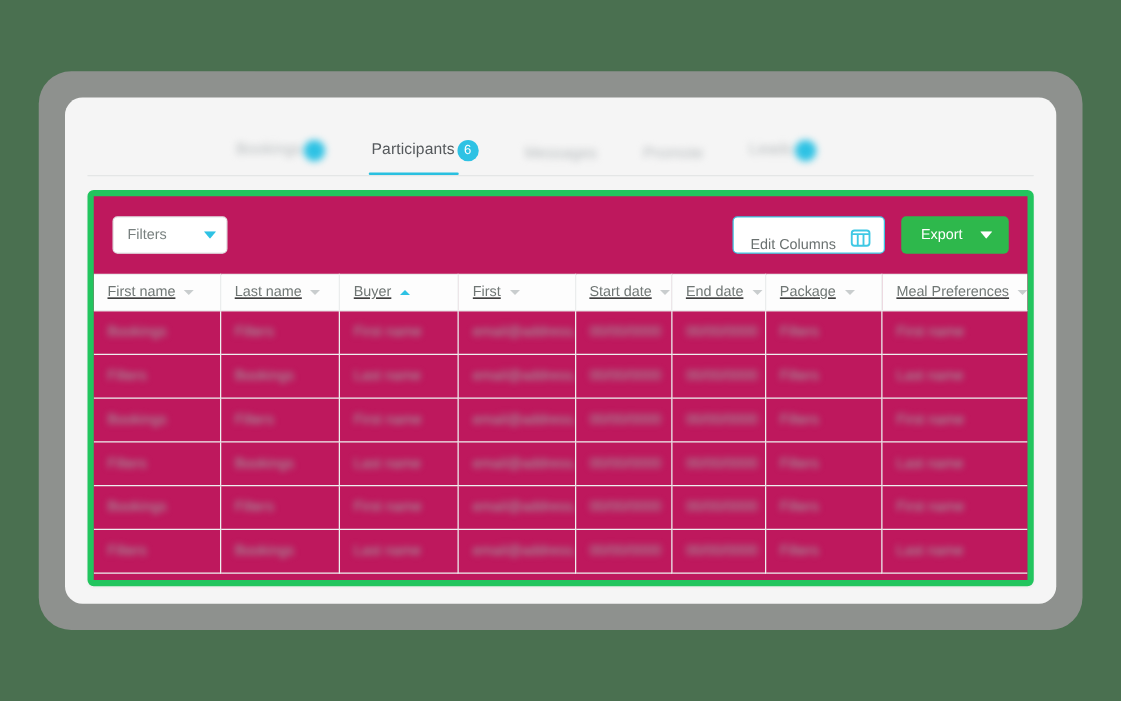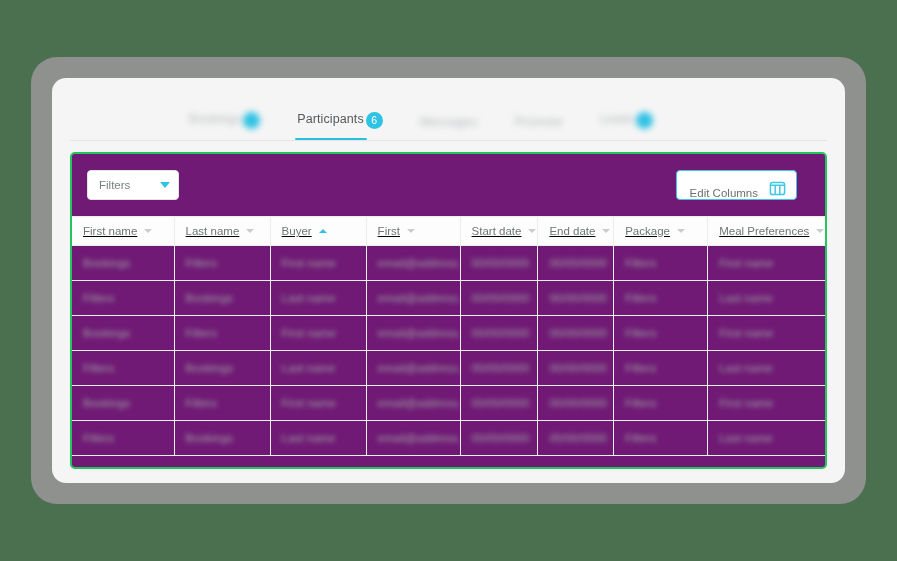--- a/index.html
+++ b/index.html
@@ -101,22 +101,22 @@
     color: transparent;
   }
 
   
   .card {
     position: absolute;
     left: 18px;
     top: 74px;
     right: 18px;
     bottom: 14px;
-    background: #701a75;
-    border: 2px solid #22c55e;
+    background: #be185d;
+    border: 5px solid #22c55e;
     border-radius: 5px;
     box-shadow: 0 1px 2px rgba(0,0,0,0.03);
     overflow: hidden;
   }
 
   
   .toolbar {
     height: 62px;
     display: flex;
     align-items: center;
@@ -288,20 +288,24 @@
           <span>
             <svg width="17" height="17" viewBox="0 0 17 17">
               <rect x="1.4" y="2.4" width="14.2" height="12.2" rx="2.2" ry="2.2" fill="none" stroke="#3fc8e4" stroke-width="1.5"></rect>
               <line x1="6.2" y1="5.3" x2="6.2" y2="14.2" stroke="#3fc8e4" stroke-width="1.5"></line>
               <line x1="10.8" y1="5.3" x2="10.8" y2="14.2" stroke="#3fc8e4" stroke-width="1.5"></line>
               <line x1="1.4" y1="5.3" x2="15.6" y2="5.3" stroke="#3fc8e4" stroke-width="1.5"></line>
             </svg>
           </span>
         </div>
 
+        <div class="export-btn">
+          <span>Export</span>
+          <span class="caret-down white"></span>
+        </div>
       </div>
 
       <table class="grid">
         <colgroup>
           <col class="c-first">
             <col class="c-last">
             <col class="c-buyer">
             <col class="c-email">
           <col class="c-start">
             <col class="c-end">

